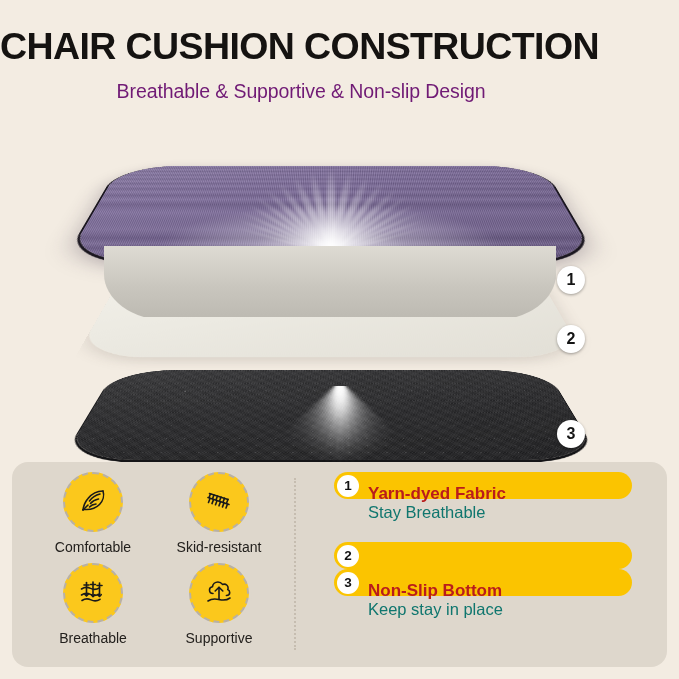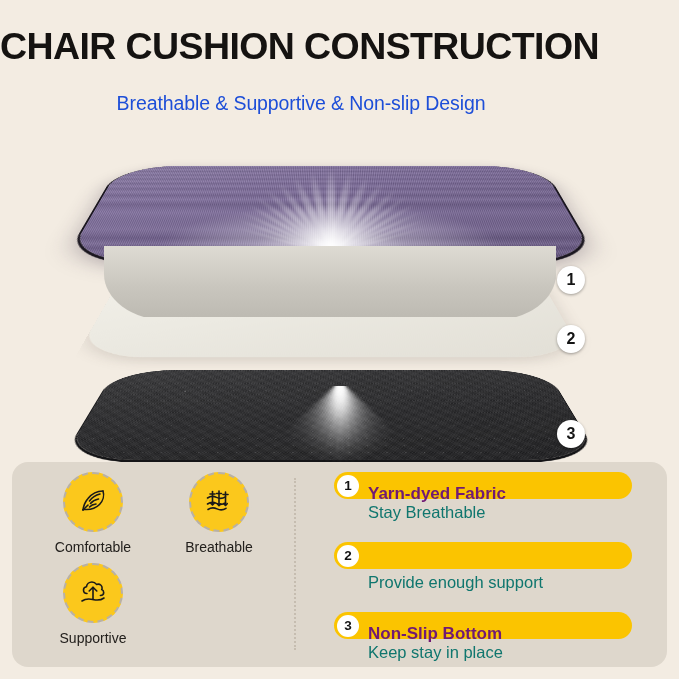--- a/index.html
+++ b/index.html
@@ -26,25 +26,25 @@
     margin: 0;
     padding-top: 25px;
     font-size: 37.5px;
     font-weight: 700;
     letter-spacing: -0.6px;
     color: #151311;
     font-family: "Liberation Sans", sans-serif;
     white-space: nowrap;
   }
   #subtitle {
-    margin: 16px;
+    margin: 4px;
     padding-top: 8px;
     font-size: 19.5px;
     font-weight: 400;
-    color: #1d4ed8;
+    color: #701a75;
     letter-spacing: -0.1px;
     padding-left: 18px;
   }
 
   
   #stack {
     position: absolute;
     top: 100px; left: 0;
     width: 679px;
     height: 360px;
@@ -262,21 +262,21 @@
     font-size: 13.5px;
     font-weight: 700;
     display: flex;
     align-items: center;
     justify-content: center;
   }
   .num-title {
     margin-left: 34px;
     font-size: 17px;
     font-weight: 700;
-    color: #701a75;
+    color: #b91c1c;
     white-space: nowrap;
     margin-top: 16px;
   }
   .num-sub {
     padding: 4px 0 20px 34px;
     font-size: 16.5px;
     color: #0f766e;
     white-space: nowrap;
   }
 </style>
@@ -366,20 +366,41 @@
           <path d="M27 6c1.5 4.5 0 10-3.5 13.5C20 23 15 24.5 10.5 24.5H7"></path>
           <path d="M24 9c-4 1-8 3.5-10.5 7"></path>
           <path d="M22.5 14c-3 .5-6 2-8 4.5"></path>
           <path d="M20 19c-2.5 .3-5 1.3-6.5 3"></path>
           <path d="M7 25l5-5"></path>
         </svg>
       </div>
       <div class="feature-label">Comfortable</div>
     </div>
 
+    <div class="feature">
+      <div class="feature-circle">
+        <svg width="34" height="34" viewBox="0 0 34 34" fill="none" stroke="#1a1a1a" stroke-width="1.6" stroke-linecap="round" stroke-linejoin="round">
+          <path d="M6 12.5L27 19.5"></path>
+          <path d="M7.5 8.5L26 14.5"></path>
+          <path d="M8.5 8.8L7.2 12.2"></path>
+          <path d="M12 9.9L10.7 13.3"></path>
+          <path d="M15.5 11L14.2 14.4"></path>
+          <path d="M19 12.1L17.7 15.5"></path>
+          <path d="M22.5 13.2L21.2 16.6"></path>
+          <path d="M26 14.3L24.7 17.7"></path>
+          <path d="M8 13.5l-1.5 4"></path>
+          <path d="M11.5 14.6l-1.5 4"></path>
+          <path d="M15 15.7l-1.5 4"></path>
+          <path d="M18.5 16.8l-1.5 4"></path>
+          <path d="M22 17.9l-1.5 4"></path>
+          <path d="M25.5 19l-1.5 4"></path>
+        </svg>
+      </div>
+      <div class="feature-label">Skid-resistant</div>
+    </div>
 
     <div class="feature">
       <div class="feature-circle">
         <svg width="34" height="34" viewBox="0 0 34 34" fill="none" stroke="#1a1a1a" stroke-width="1.6" stroke-linecap="round" stroke-linejoin="round">
           <path d="M5.5 13c3-2 6-2 9-.6 3 1.4 6 1.4 9-.6"></path>
           <path d="M5.5 19c3-2 6-2 9-.6 3 1.4 6 1.4 9-.6"></path>
           <path d="M6 24.5c3-2 6-2 9-.6 3 1.4 6 1.4 9-.6"></path>
           <path d="M10.5 6.5v13"></path>
           <path d="M17 6v14"></path>
           <path d="M23.5 7v13"></path>
@@ -415,21 +436,20 @@
         <div class="num-circle">1</div>
         <div class="num-title">Yarn-dyed Fabric</div>
       </div>
       <div class="num-sub">Stay Breathable</div>
     </div>
 
     <div class="num-row">
       <div class="num-bar">
         <div class="num-circle">2</div>
       </div>
-      <div class="num-sub">Provide enough support</div>
     </div>
 
     <div class="num-row">
       <div class="num-bar">
         <div class="num-circle">3</div>
         <div class="num-title">Non-Slip Bottom</div>
       </div>
       <div class="num-sub">Keep stay in place</div>
     </div>
 

